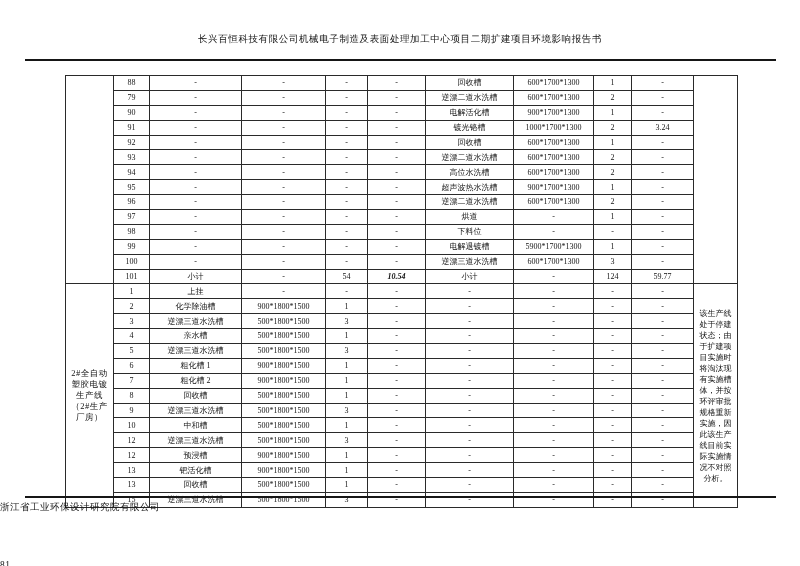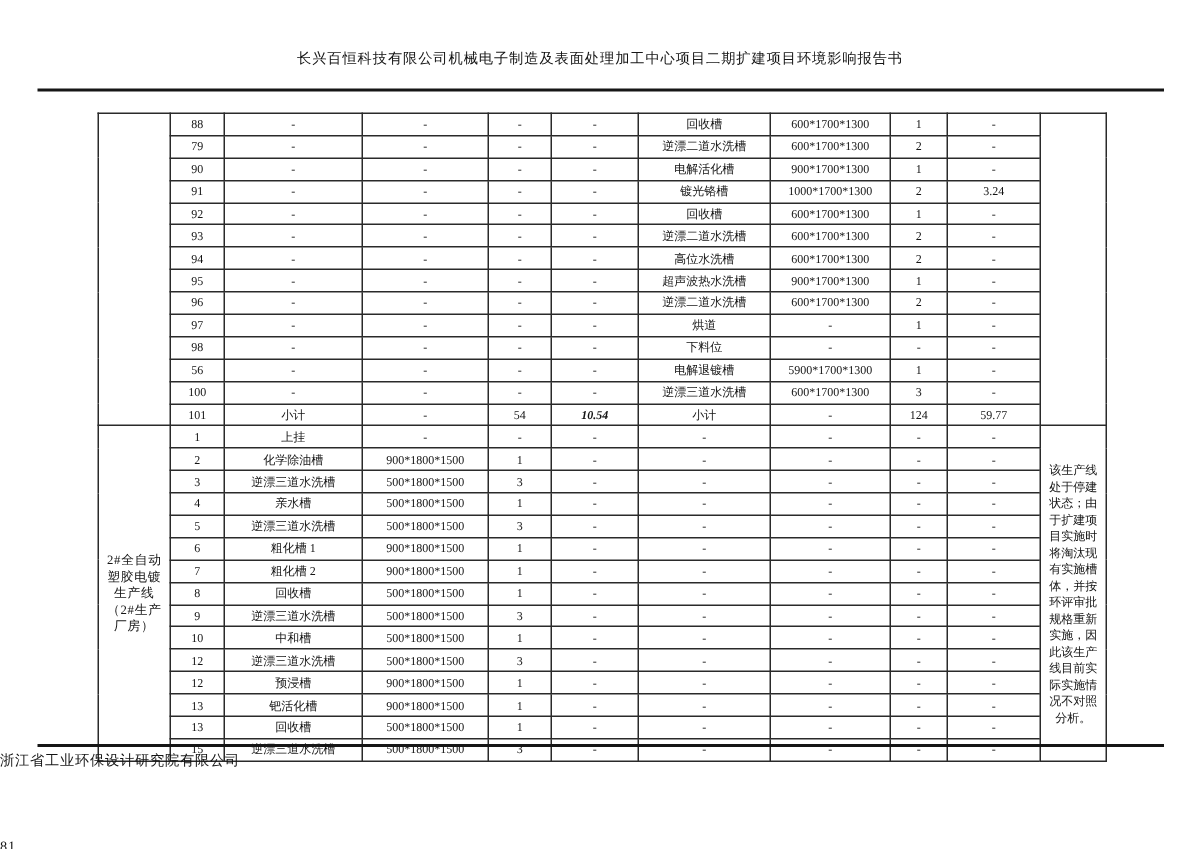--- a/index.html
+++ b/index.html
@@ -179,21 +179,21 @@
           <td>-</td>
           <td>-</td>
           <td>-</td>
           <td>-</td>
           <td>下料位</td>
           <td>-</td>
           <td>-</td>
           <td>-</td>
         </tr>
         <tr>
-          <td>56</td>
+          <td>99</td>
           <td>-</td>
           <td>-</td>
           <td>-</td>
           <td>-</td>
           <td>电解退镀槽</td>
           <td>5900*1700*1300</td>
           <td>1</td>
           <td>-</td>
         </tr>
         <tr>

